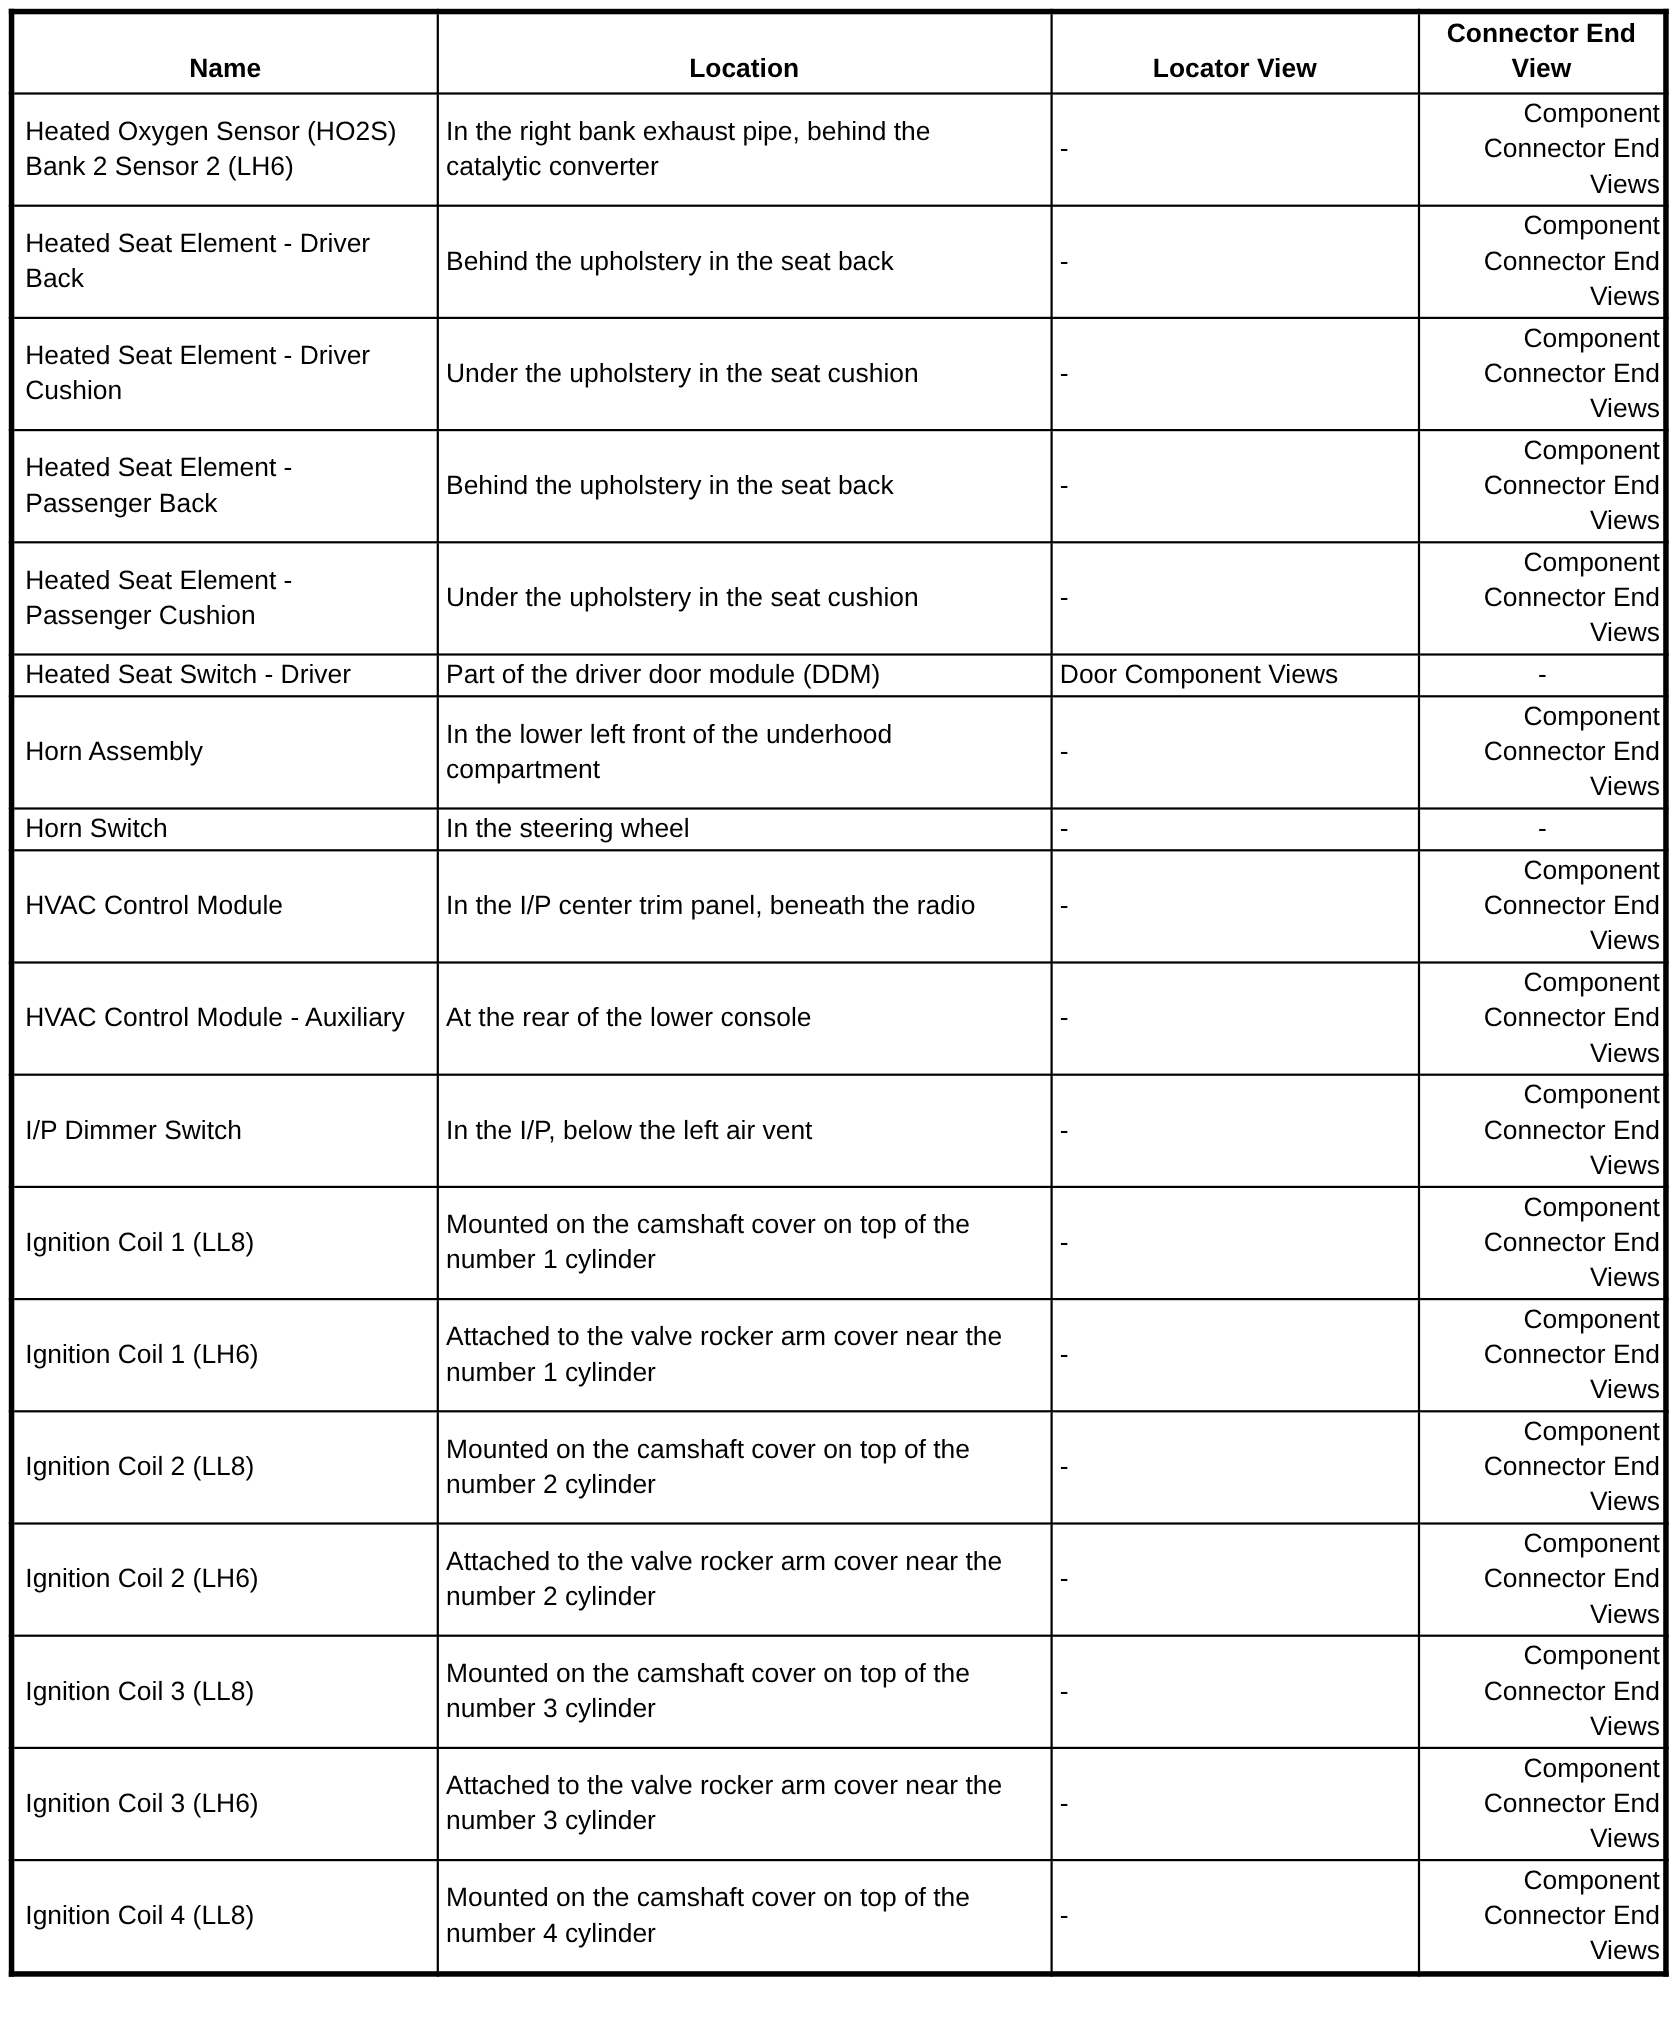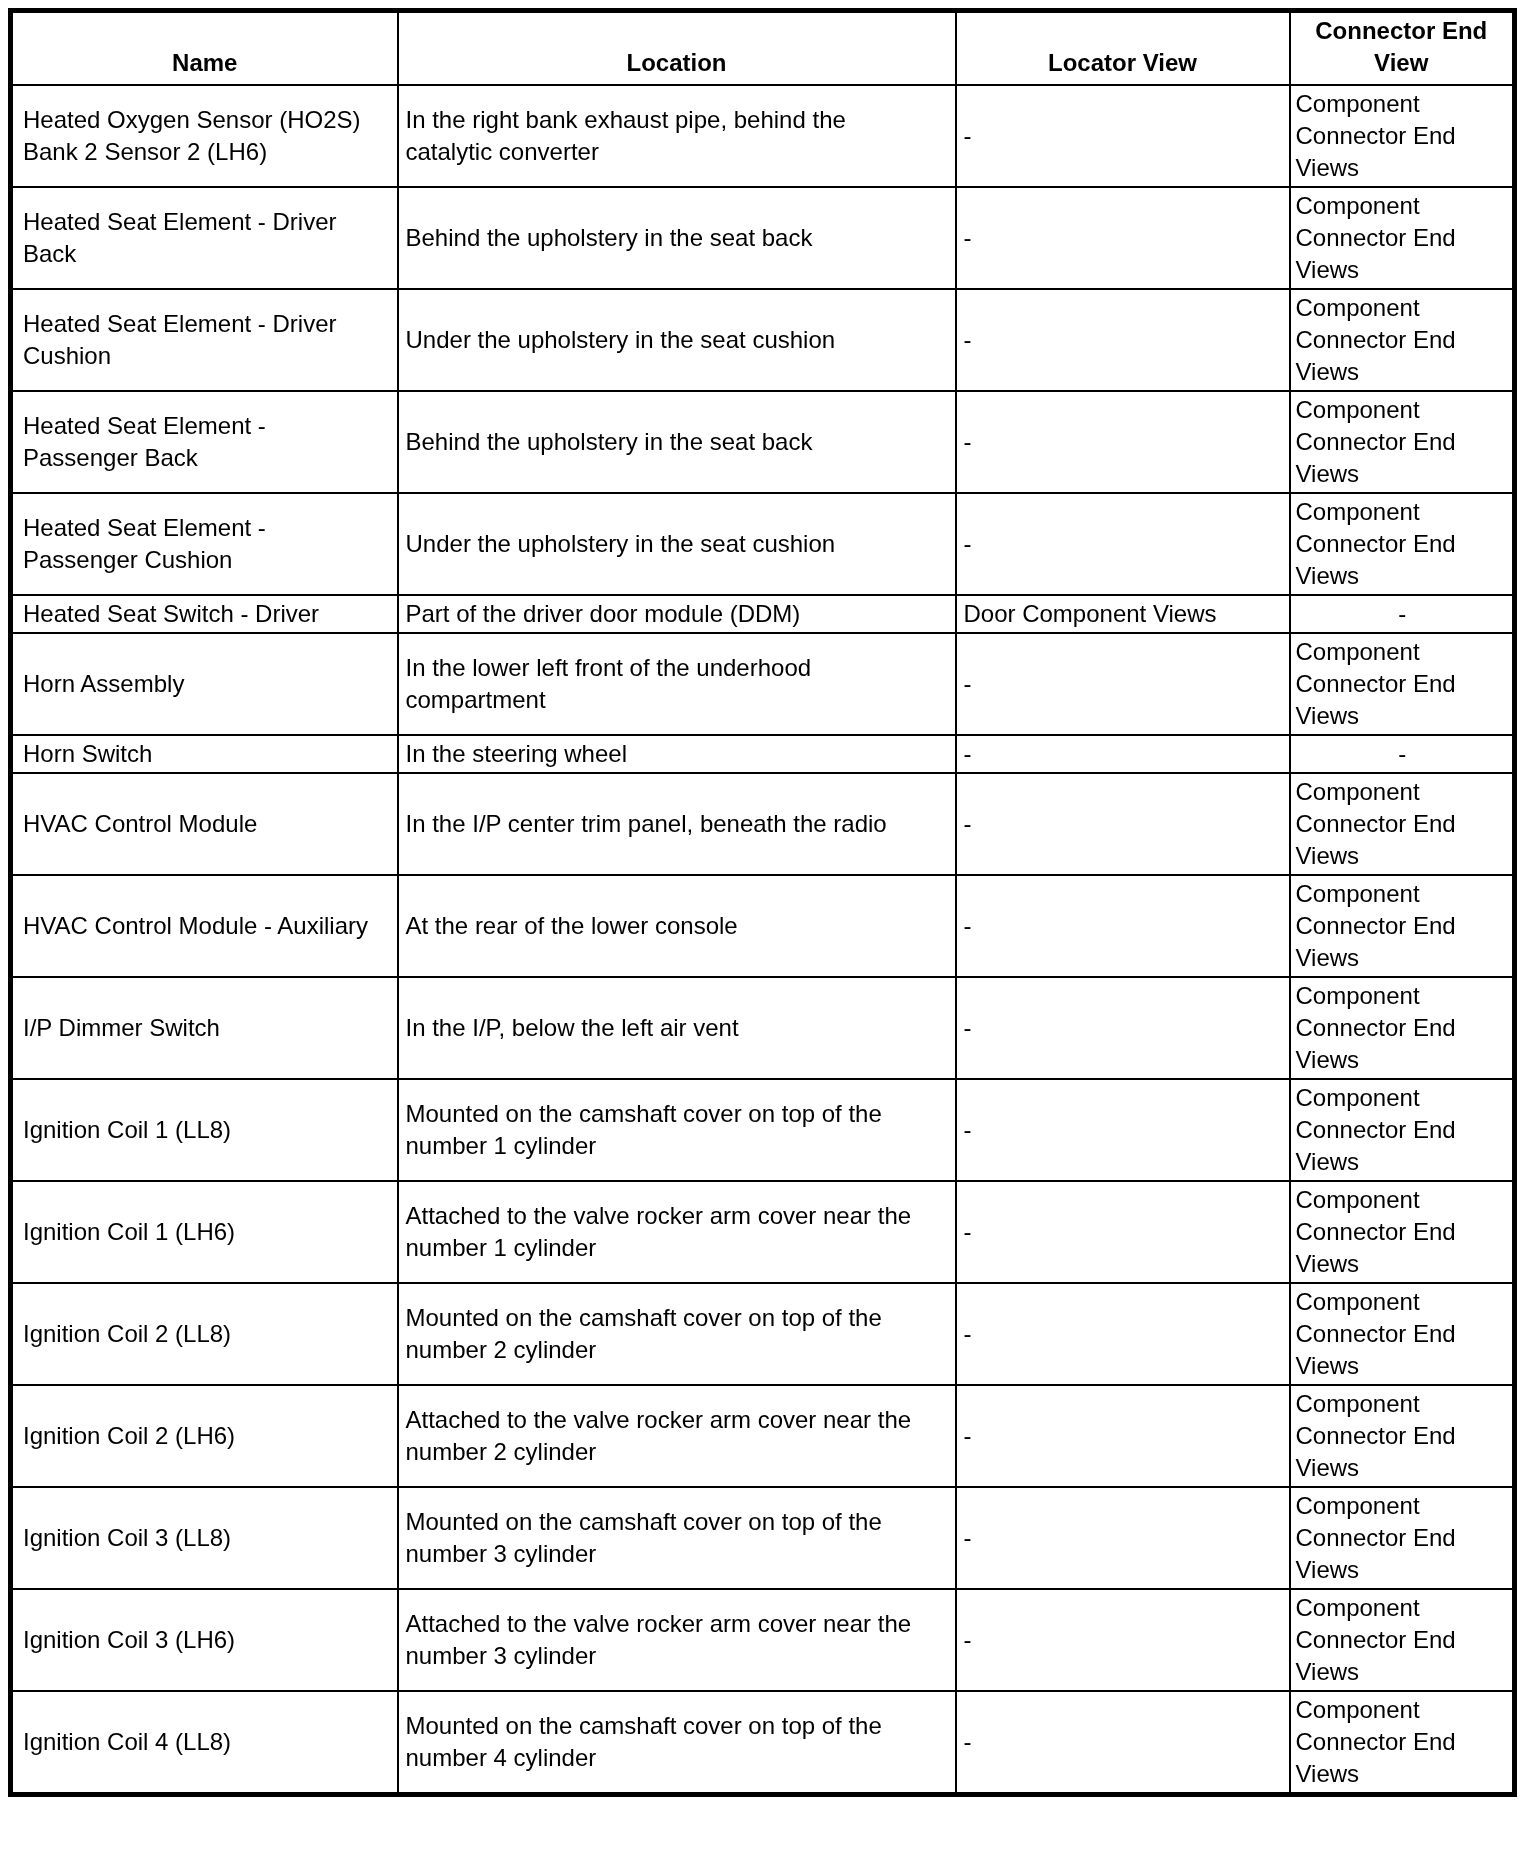--- a/index.html
+++ b/index.html
@@ -51,21 +51,21 @@
   }
   td.c-loc {
     text-align: left;
     padding: 2px 24px 2px 7px;
   }
   td.c-locator {
     text-align: left;
     padding: 2px 6px 2px 7px;
   }
   td.c-conn {
-    text-align: left;
+    text-align: right;
     padding: 2px 3px 2px 5px;
   }
   td.c-conn.dash-center {
     text-align: center;
   }
   tr.short { height: 28px; }
 </style>
 </head>
 <body>
 

